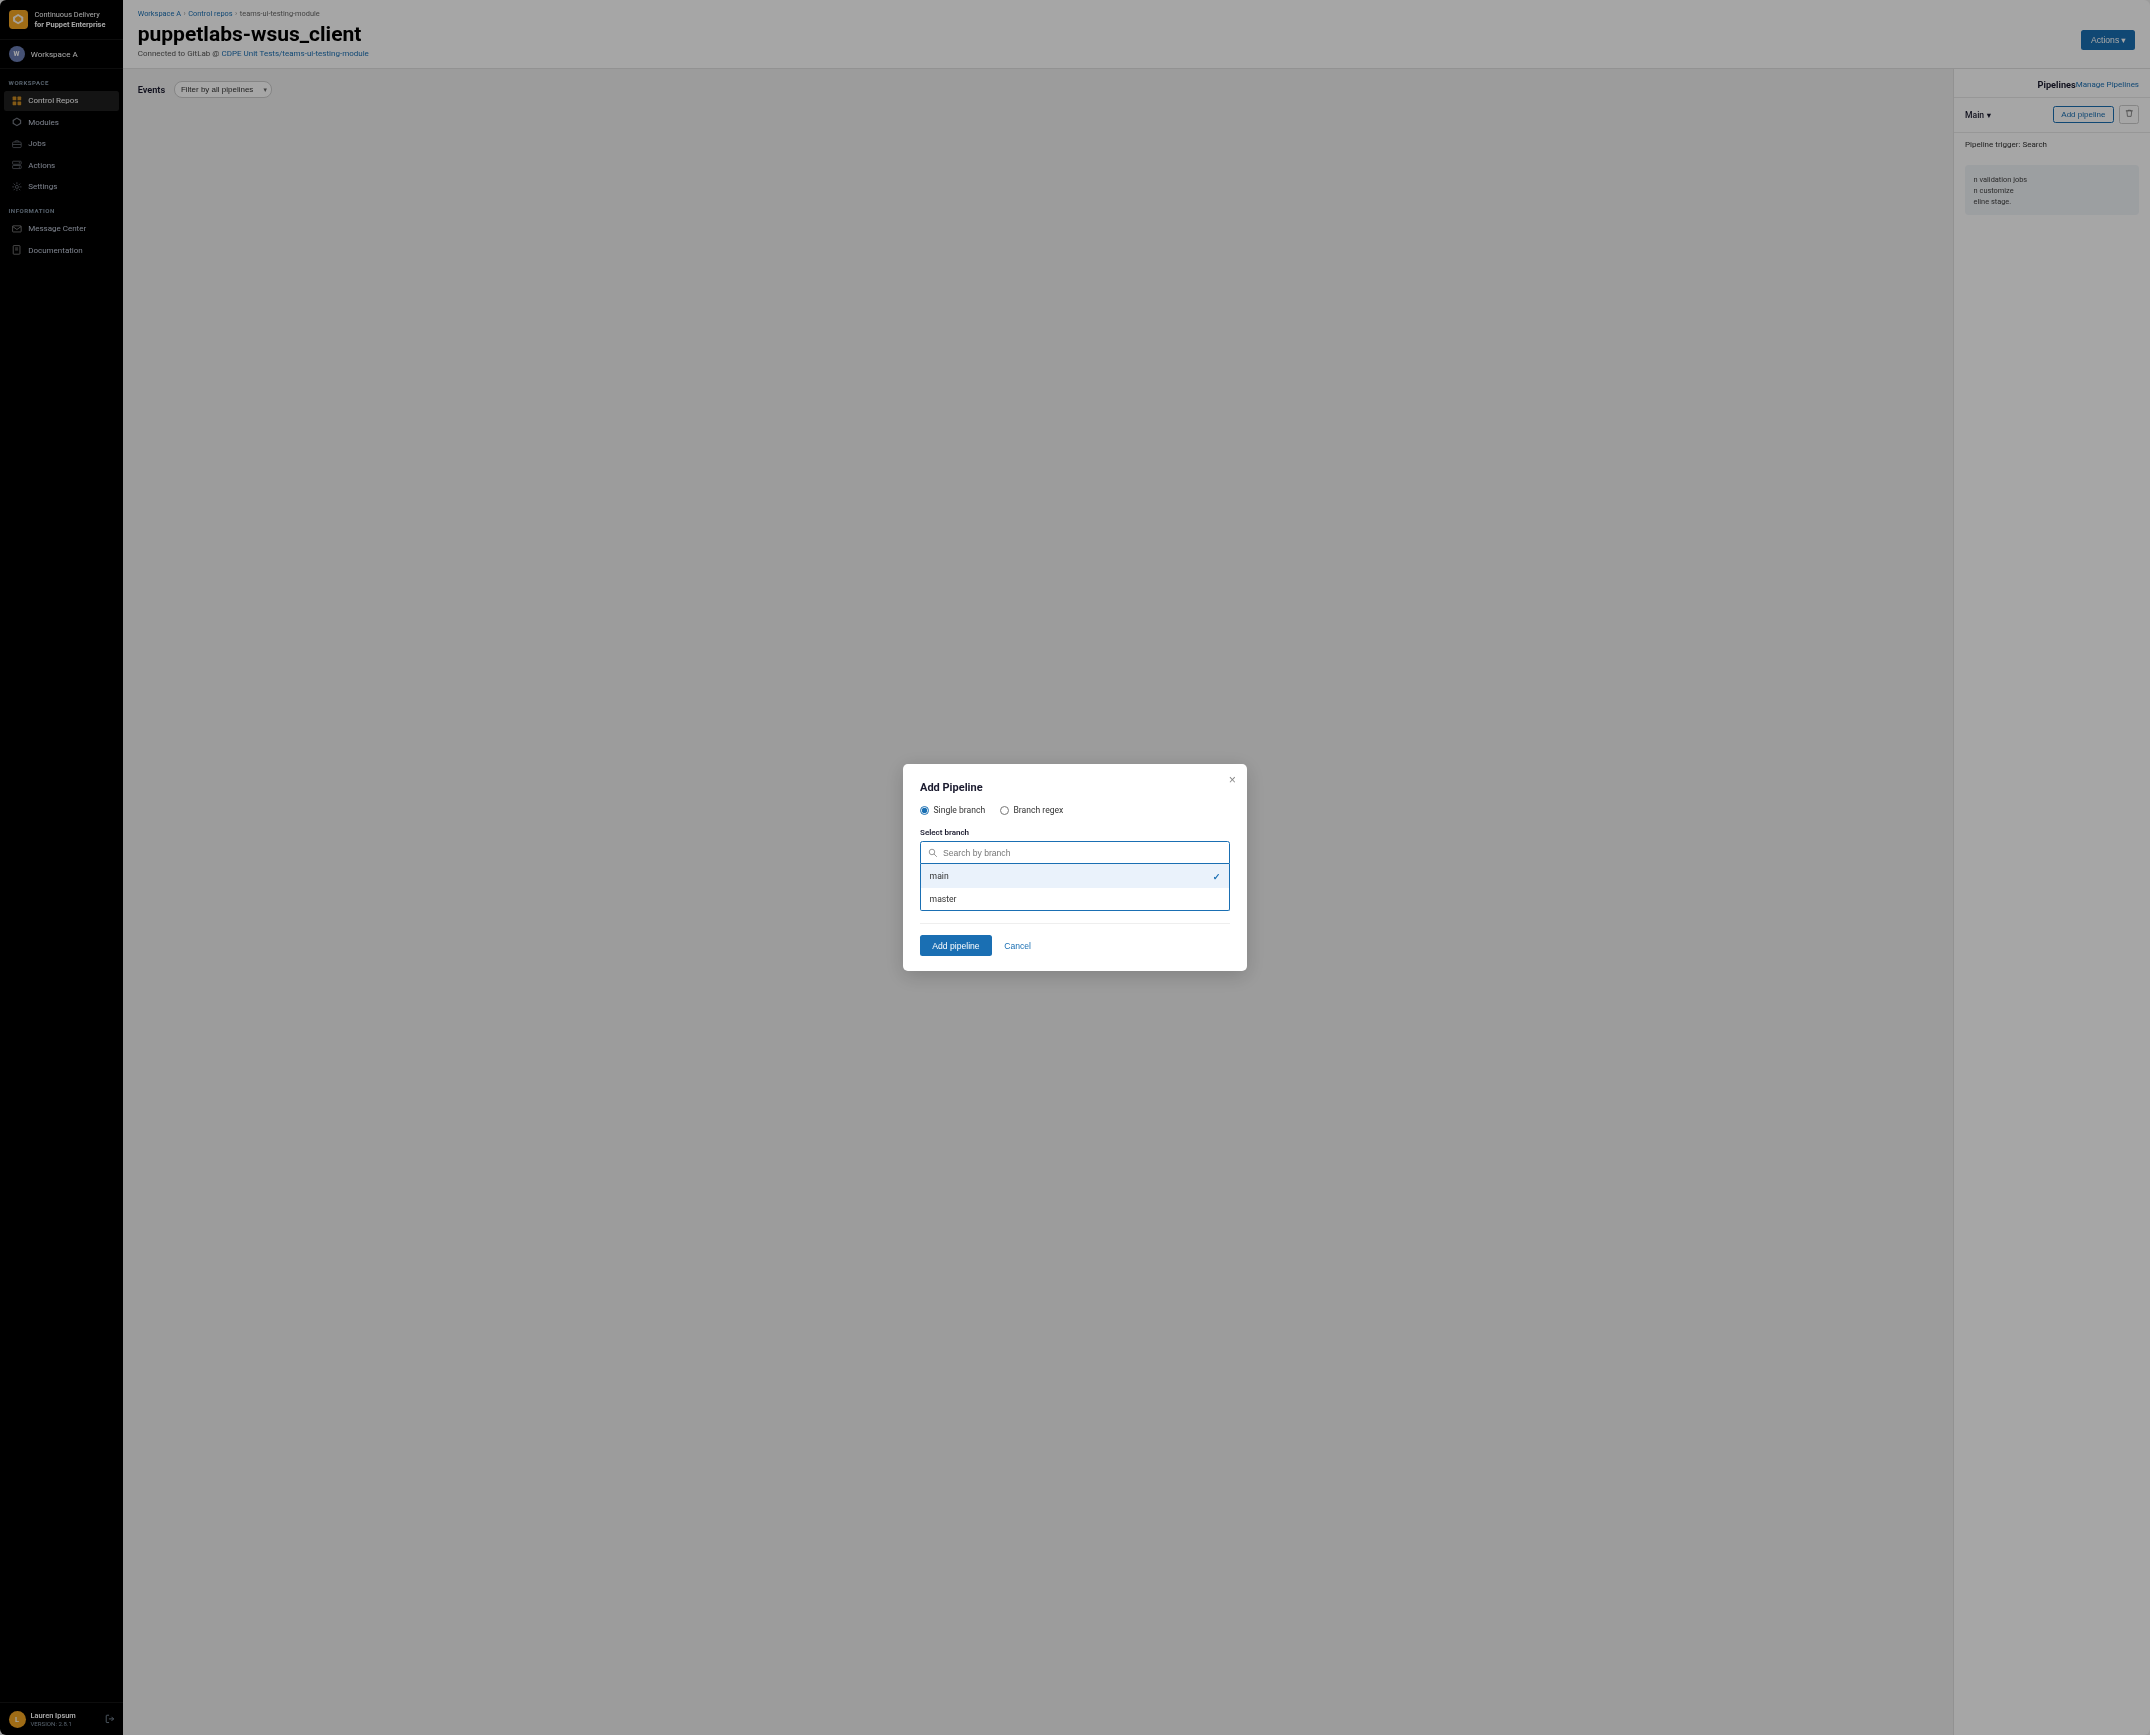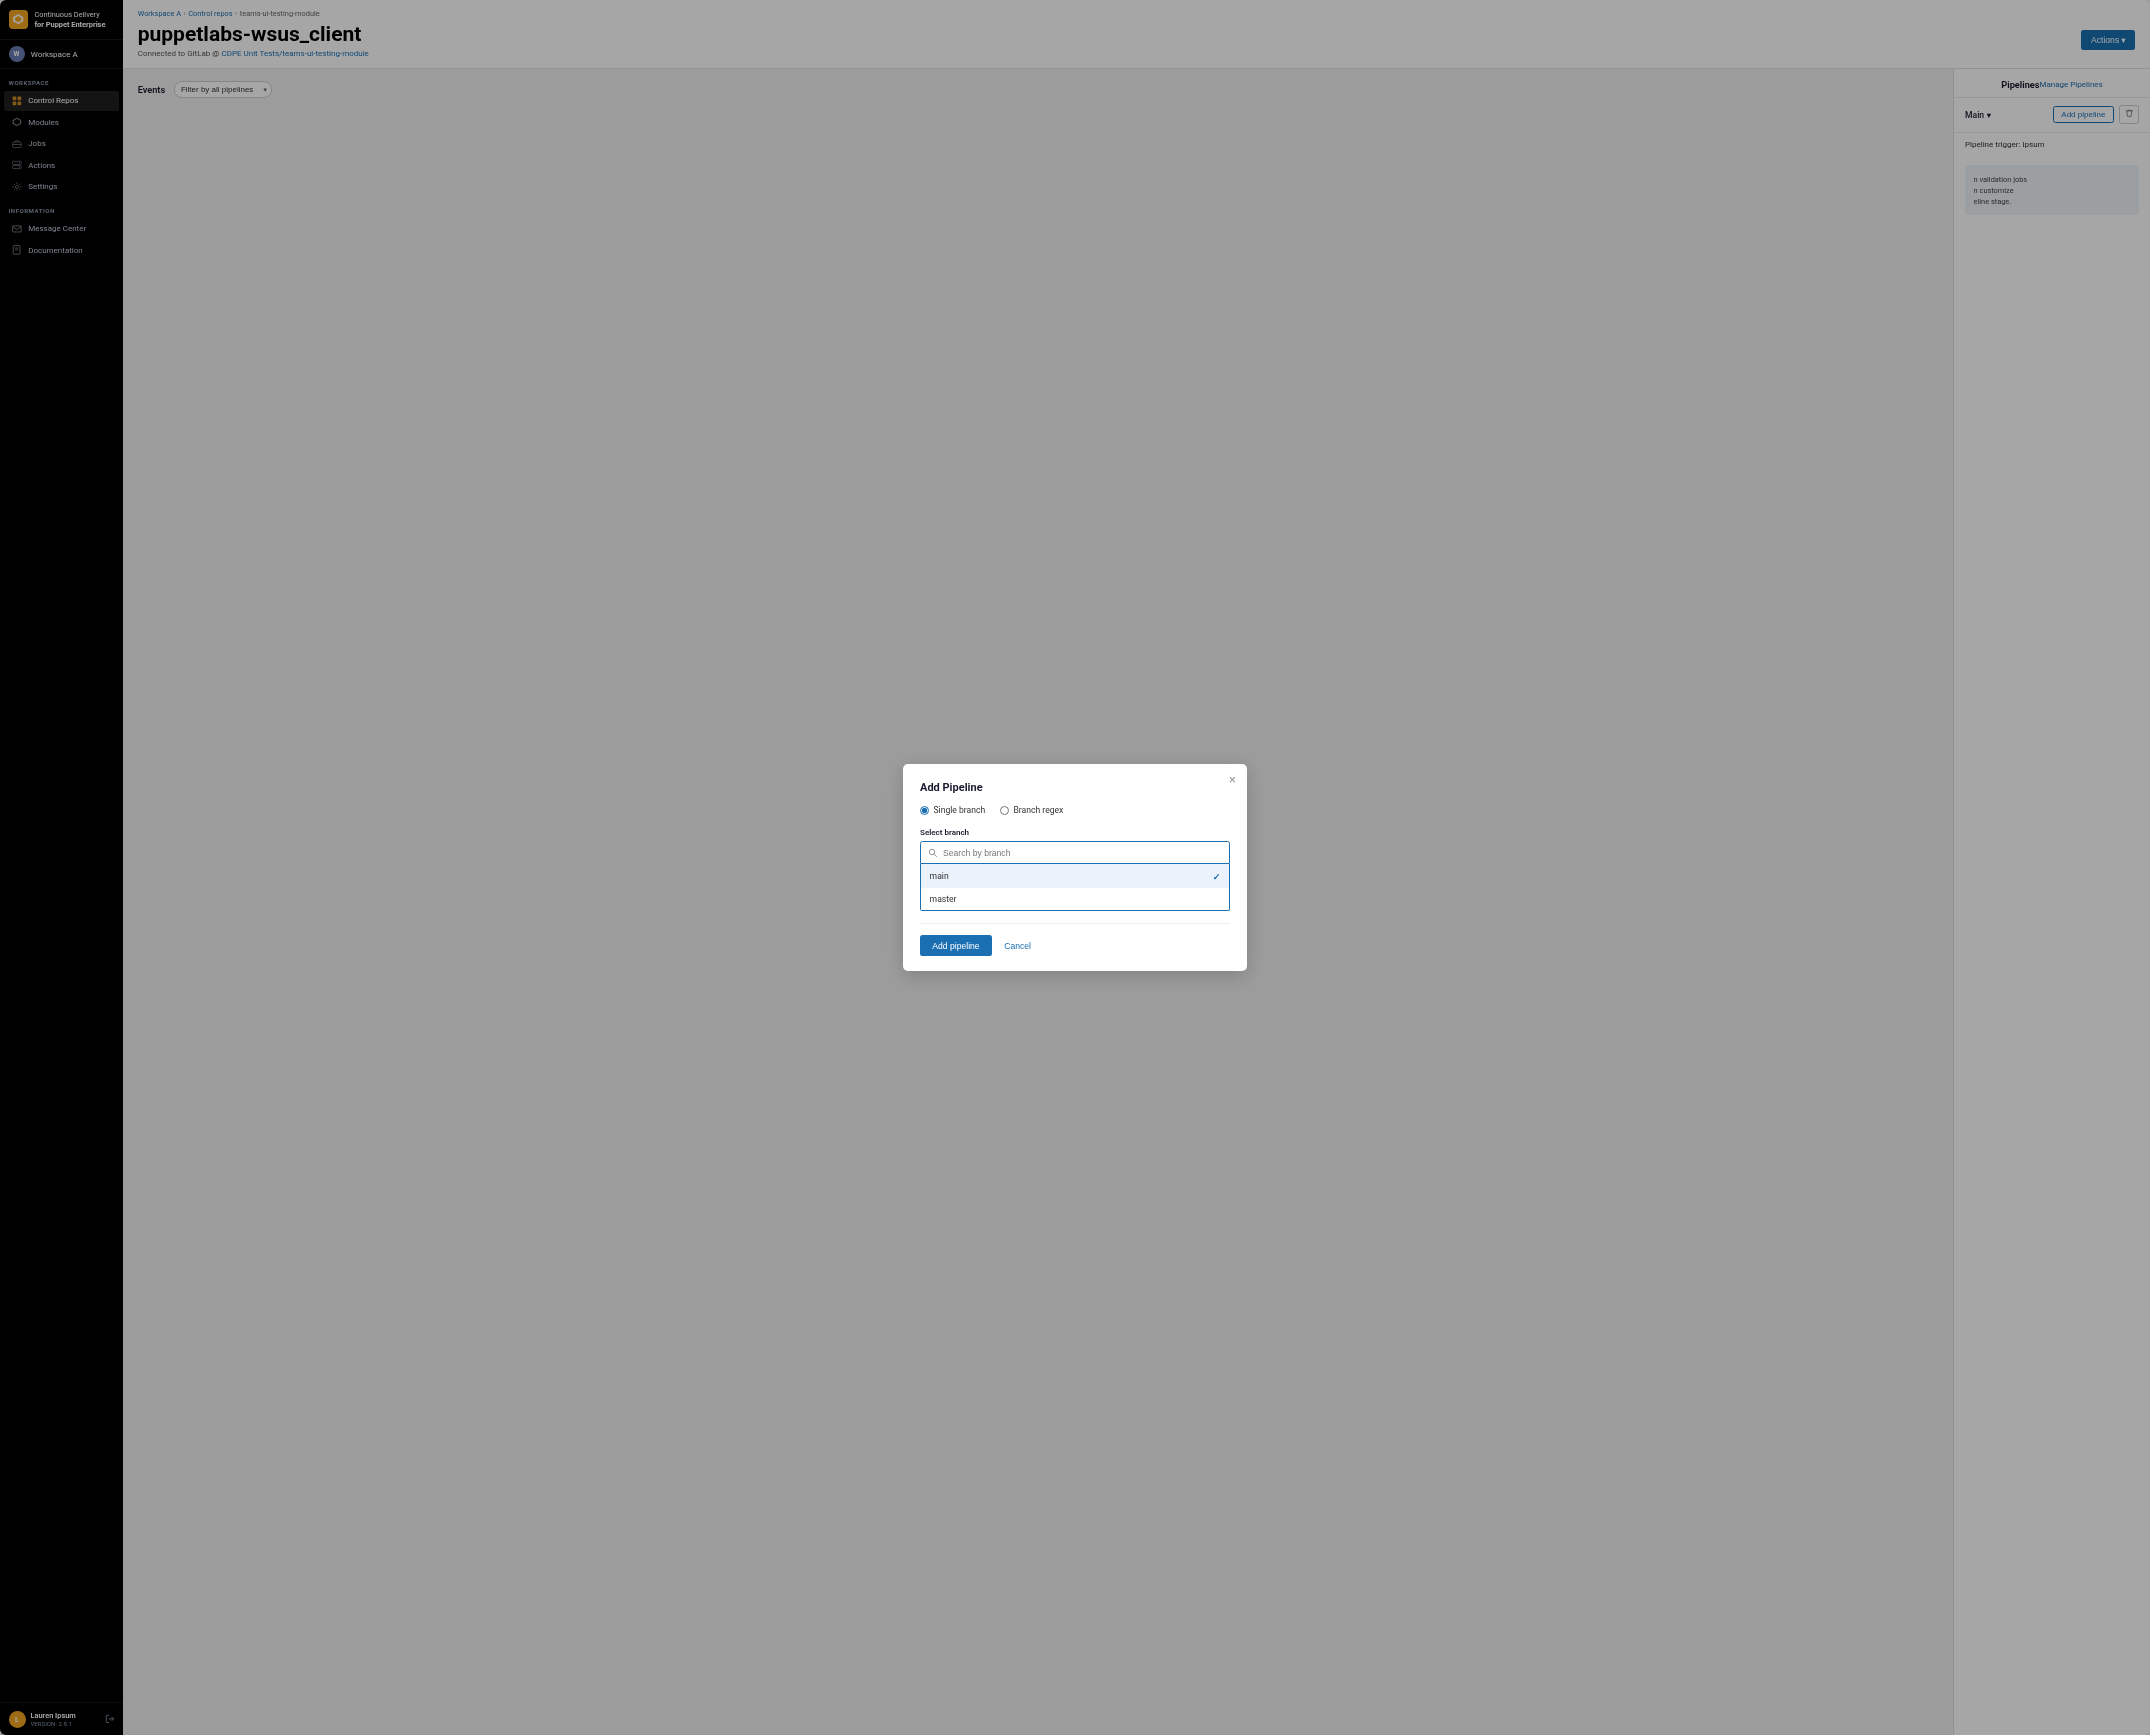--- a/index.html
+++ b/index.html
@@ -152,21 +152,21 @@
     
     .pipelines-panel {
       width: 197px;
       background: #fff;
       border-left: 0.6px solid #e0e0e0;
       display: flex;
       flex-direction: column;
       overflow: hidden;
     }
     .pipelines-header {
-      display: flex; align-items: center; justify-content: center;
+      display: flex; align-items: center; justify-content: flex-end;
       padding: 9.8px 11px 7.4px;
       border-bottom: 0.6px solid #e8e8e8;
     }
     .pipelines-title { font-size: 9.2px; font-weight: 700; color: #1a1a2e; }
     .manage-pipelines-link { font-size: 8px; color: #1a6fb3; text-decoration: none; cursor: pointer; }
 
     .pipeline-row {
       display: flex; align-items: center; justify-content: space-between;
       padding: 7.4px 11px;
       border-bottom: 0.6px solid #e8e8e8;
@@ -469,21 +469,21 @@
           <button class="add-pipeline-btn">Add pipeline</button>
           <button class="delete-btn">
             <svg width="8.6" height="8.6" viewBox="0 0 14 14" fill="none">
               <path d="M2 3h10M5 3V2h4v1M3 3l1 9h6l1-9" stroke="#666" stroke-width="1.2" stroke-linecap="round" stroke-linejoin="round"></path>
             </svg>
           </button>
         </div>
       </div>
       <div class="pipeline-trigger-row">
         <span>Pipeline trigger:</span>
-        <span>Ipsum</span>
+        <span>Search</span>
       </div>
       <div class="pipeline-info-box">
         <div>n validation jobs</div>
         <div>n customize</div>
         <div>eline stage.</div>
       </div>
     </div>
   </div>
 </div>
 

